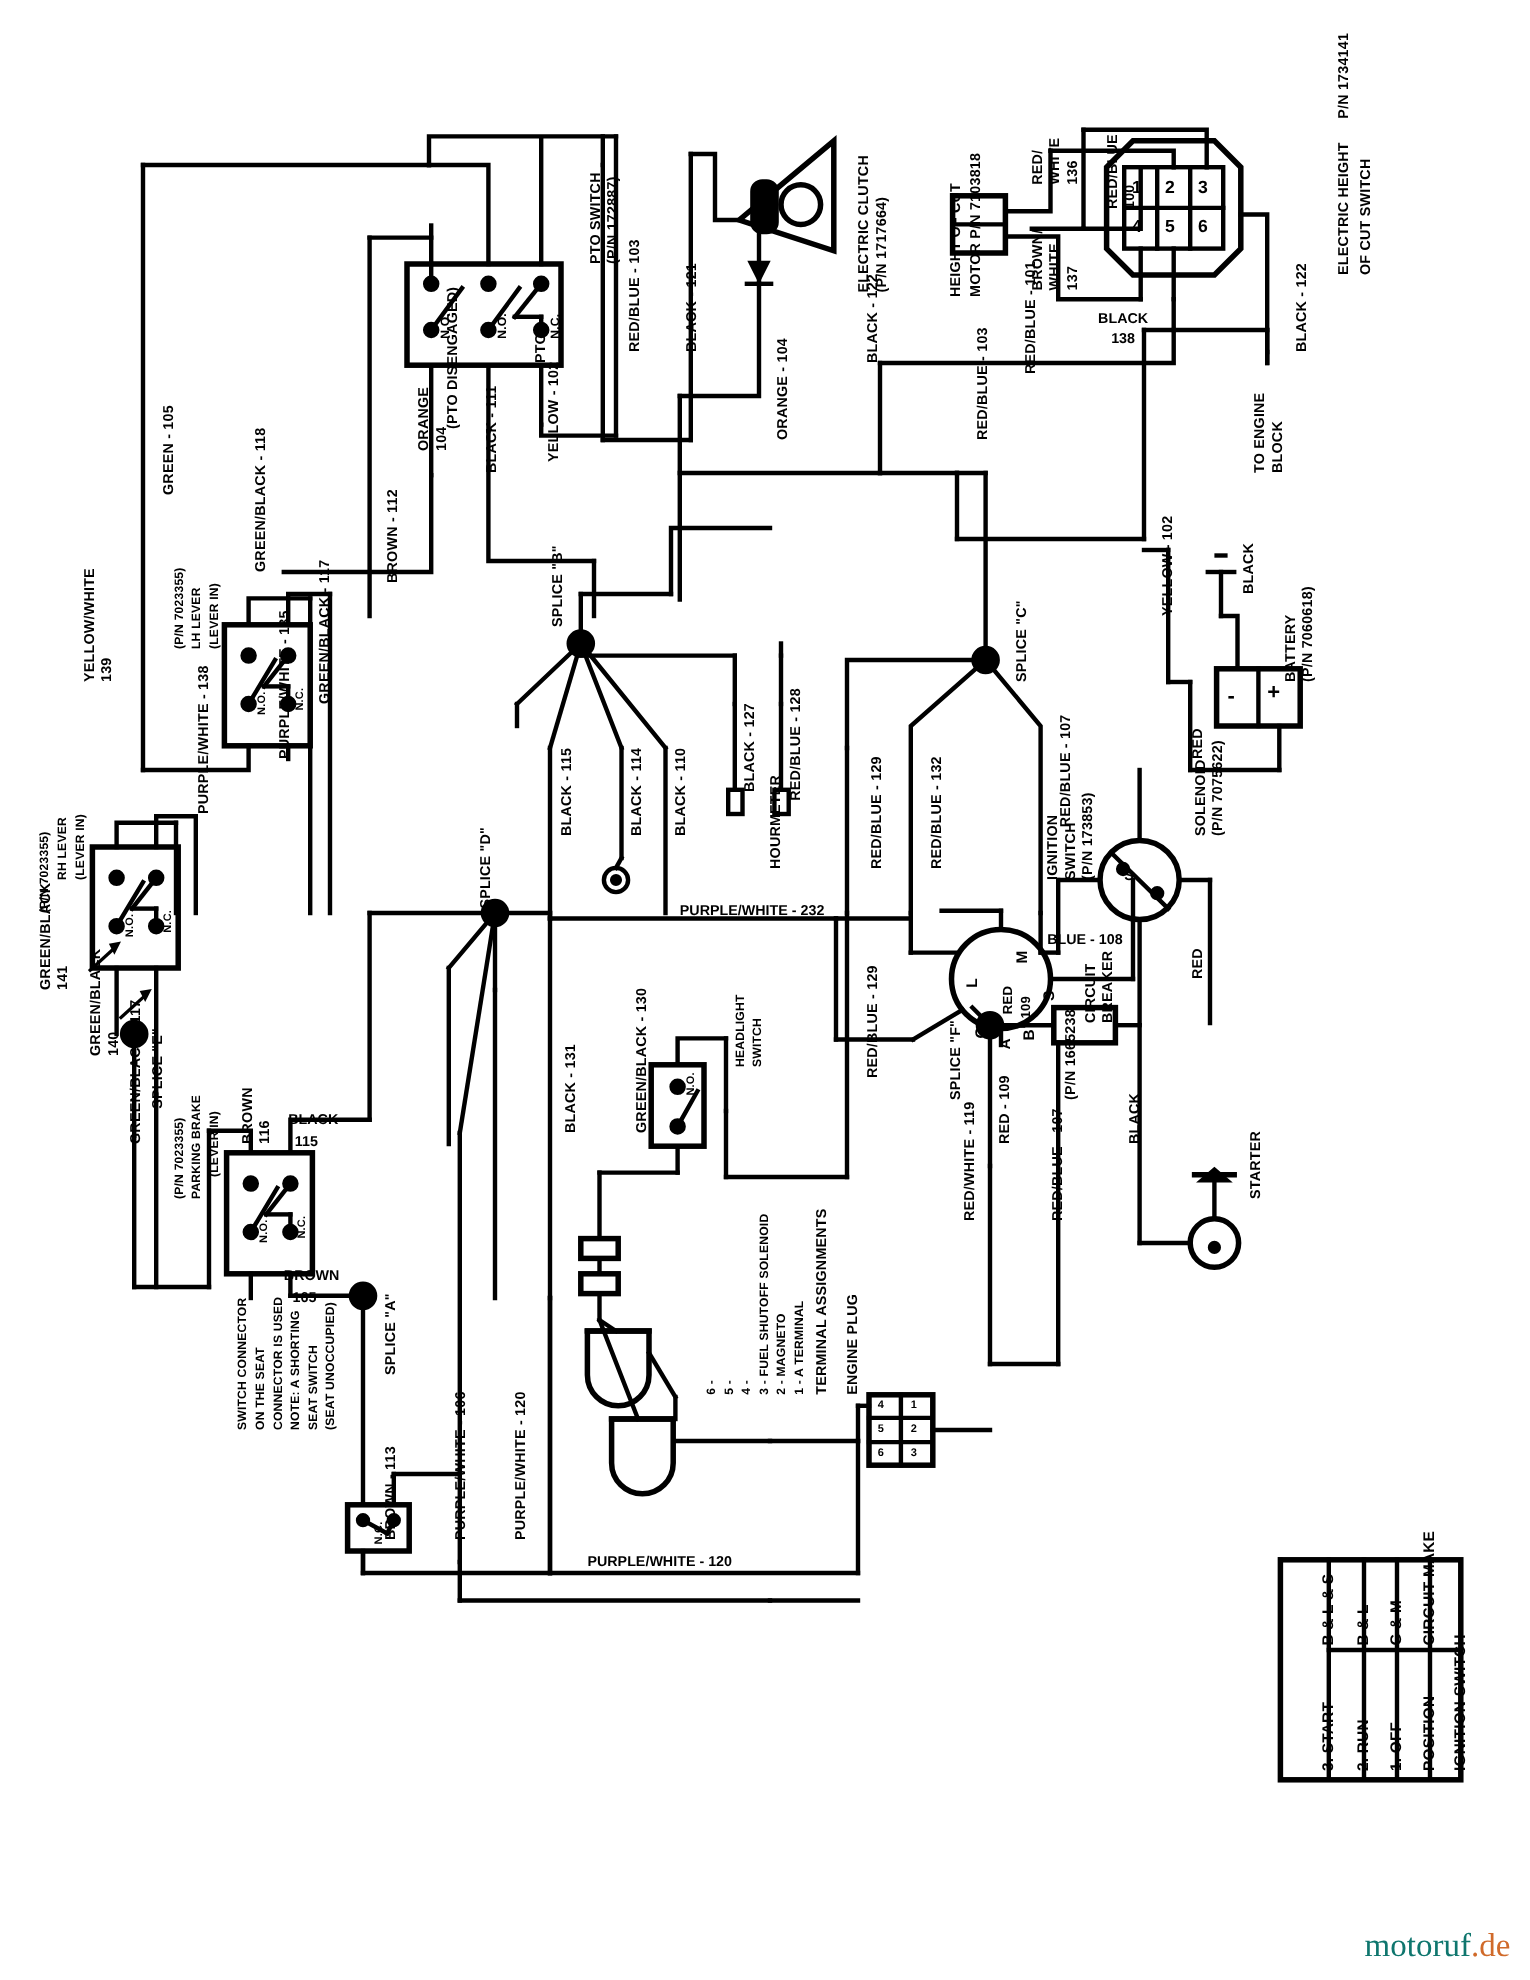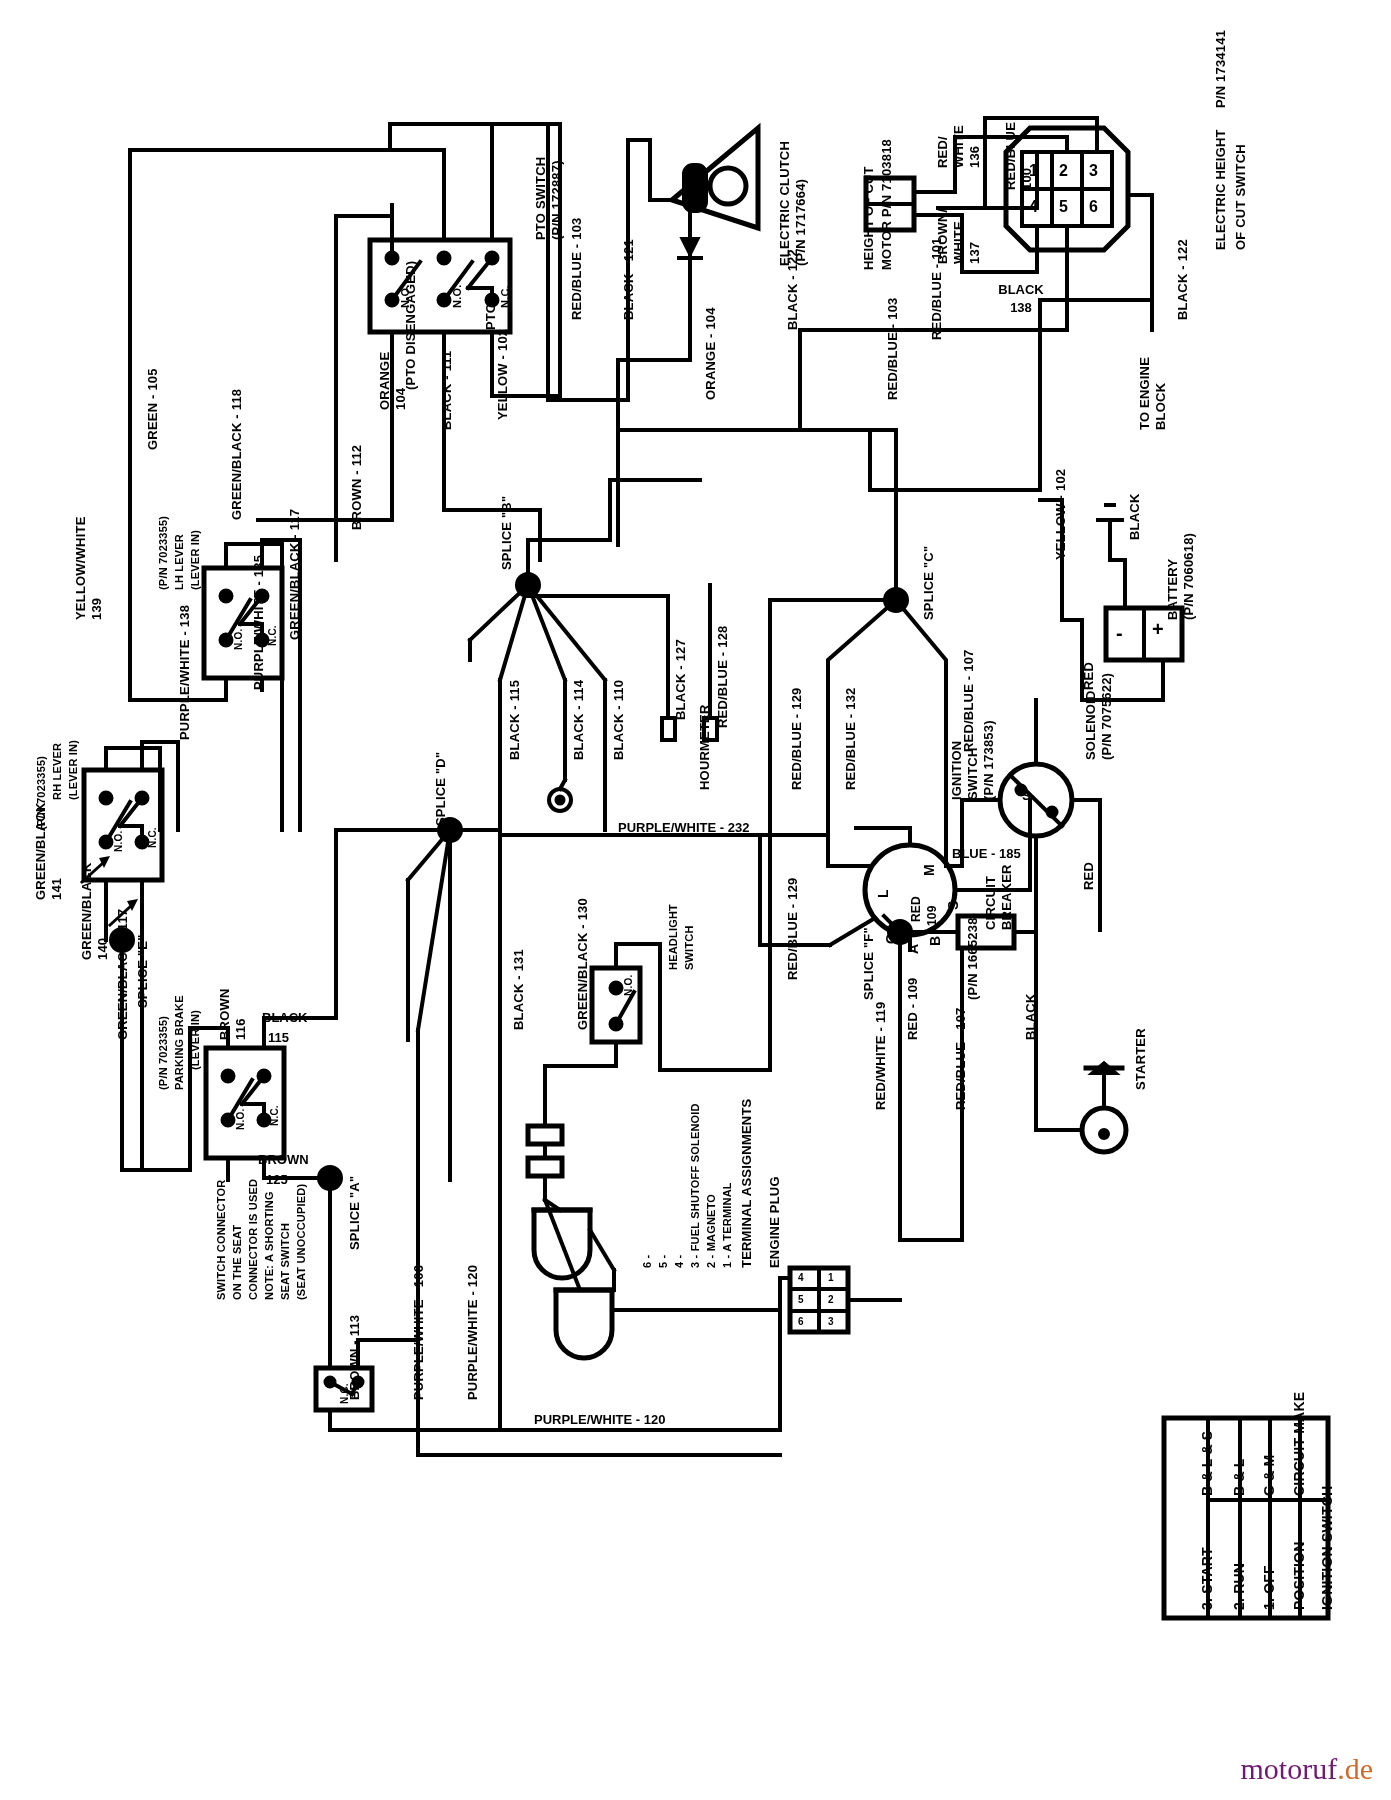--- a/index.html
+++ b/index.html
@@ -11,21 +11,21 @@
   
   .lbl{position:absolute;font-weight:bold;font-size:13px;letter-spacing:.2px;
        white-space:nowrap;line-height:1.08;}
   .rot{transform-origin:0 0;transform:rotate(-90deg);}
   .hz{position:absolute;font-weight:bold;font-size:13px;white-space:nowrap;}
   .sm{font-size:11px;}
   .xs{font-size:10px;}
   .ctr{text-align:center;}
   .wm{position:absolute;right:18px;bottom:14px;font-size:30px;
       font-family:"Liberation Serif",serif;}
-  .wm .a{color:#701a75;}
+  .wm .a{color:#0f766e;}
   .wm .b{color:#d06a2a;}
 </style>
 </head>
 <body>
 
 <div id="stage">
 
 <svg viewBox="0 0 1391 1800">
   <g stroke="#000" fill="none" stroke-width="4" stroke-linecap="square">
 
@@ -457,21 +457,21 @@
 <div class="lbl rot sm" style="left:174px;top:1090px;">PARKING BRAKE</div>
 <div class="lbl rot sm" style="left:158px;top:1090px;">(P/N 7023355)</div>
 <div class="lbl rot xs" style="left:236px;top:1130px;">N.O.</div>
 <div class="lbl rot xs" style="left:270px;top:1126px;">N.C.</div>
 
 <div class="lbl rot" style="left:218px;top:1040px;">BROWN</div>
 <div class="lbl rot" style="left:234px;top:1040px;">116</div>
 <div class="hz" style="left:262px;top:1010px;">BLACK</div>
 <div class="hz" style="left:268px;top:1030px;">115</div>
 <div class="hz" style="left:258px;top:1152px;">BROWN</div>
-<div class="hz" style="left:266px;top:1172px;">125</div>
+<div class="hz" style="left:266px;top:1172px;">165</div>
 
 <div class="lbl rot" style="left:500px;top:570px;">SPLICE "B"</div>
 <div class="lbl rot" style="left:922px;top:620px;">SPLICE "C"</div>
 <div class="lbl rot" style="left:434px;top:826px;">SPLICE "D"</div>
 <div class="lbl rot" style="left:136px;top:1008px;">SPLICE "E"</div>
 <div class="lbl rot" style="left:862px;top:1000px;">SPLICE "F"</div>
 <div class="lbl rot" style="left:348px;top:1250px;">SPLICE "A"</div>
 
 <div class="lbl rot" style="left:508px;top:760px;">BLACK - 115</div>
 <div class="lbl rot" style="left:572px;top:760px;">BLACK - 114</div>
@@ -489,21 +489,21 @@
 <div class="lbl rot" style="left:922px;top:876px;font-size:14px;">M</div>
 <div class="lbl rot" style="left:946px;top:910px;font-size:14px;">S</div>
 <div class="lbl rot" style="left:928px;top:946px;font-size:14px;">B</div>
 <div class="lbl rot" style="left:906px;top:954px;font-size:14px;">A</div>
 <div class="lbl rot" style="left:884px;top:944px;font-size:14px;">G</div>
 <div class="lbl rot" style="left:876px;top:898px;font-size:14px;">L</div>
 
 <div class="lbl rot" style="left:790px;top:790px;">RED/BLUE - 129</div>
 <div class="lbl rot" style="left:844px;top:790px;">RED/BLUE - 132</div>
 <div class="lbl rot" style="left:962px;top:752px;">RED/BLUE - 107</div>
-<div class="hz" style="left:952px;top:846px;">BLUE - 185</div>
+<div class="hz" style="left:952px;top:846px;">BLUE - 108</div>
 <div class="lbl rot" style="left:910px;top:922px;font-size:12px;">RED</div>
 <div class="lbl rot" style="left:926px;top:926px;font-size:12px;">109</div>
 <div class="lbl rot" style="left:906px;top:1040px;">RED - 109</div>
 <div class="lbl rot" style="left:786px;top:980px;">RED/BLUE - 129</div>
 <div class="lbl rot" style="left:874px;top:1110px;">RED/WHITE - 119</div>
 <div class="lbl rot" style="left:954px;top:1110px;">RED/BLUE - 107</div>
 
 <div class="lbl rot" style="left:1166px;top:620px;">BATTERY</div>
 <div class="lbl rot" style="left:1182px;top:620px;">(P/N 7060618)</div>
 <div class="hz" style="left:1116px;top:622px;font-size:20px;">-</div>

